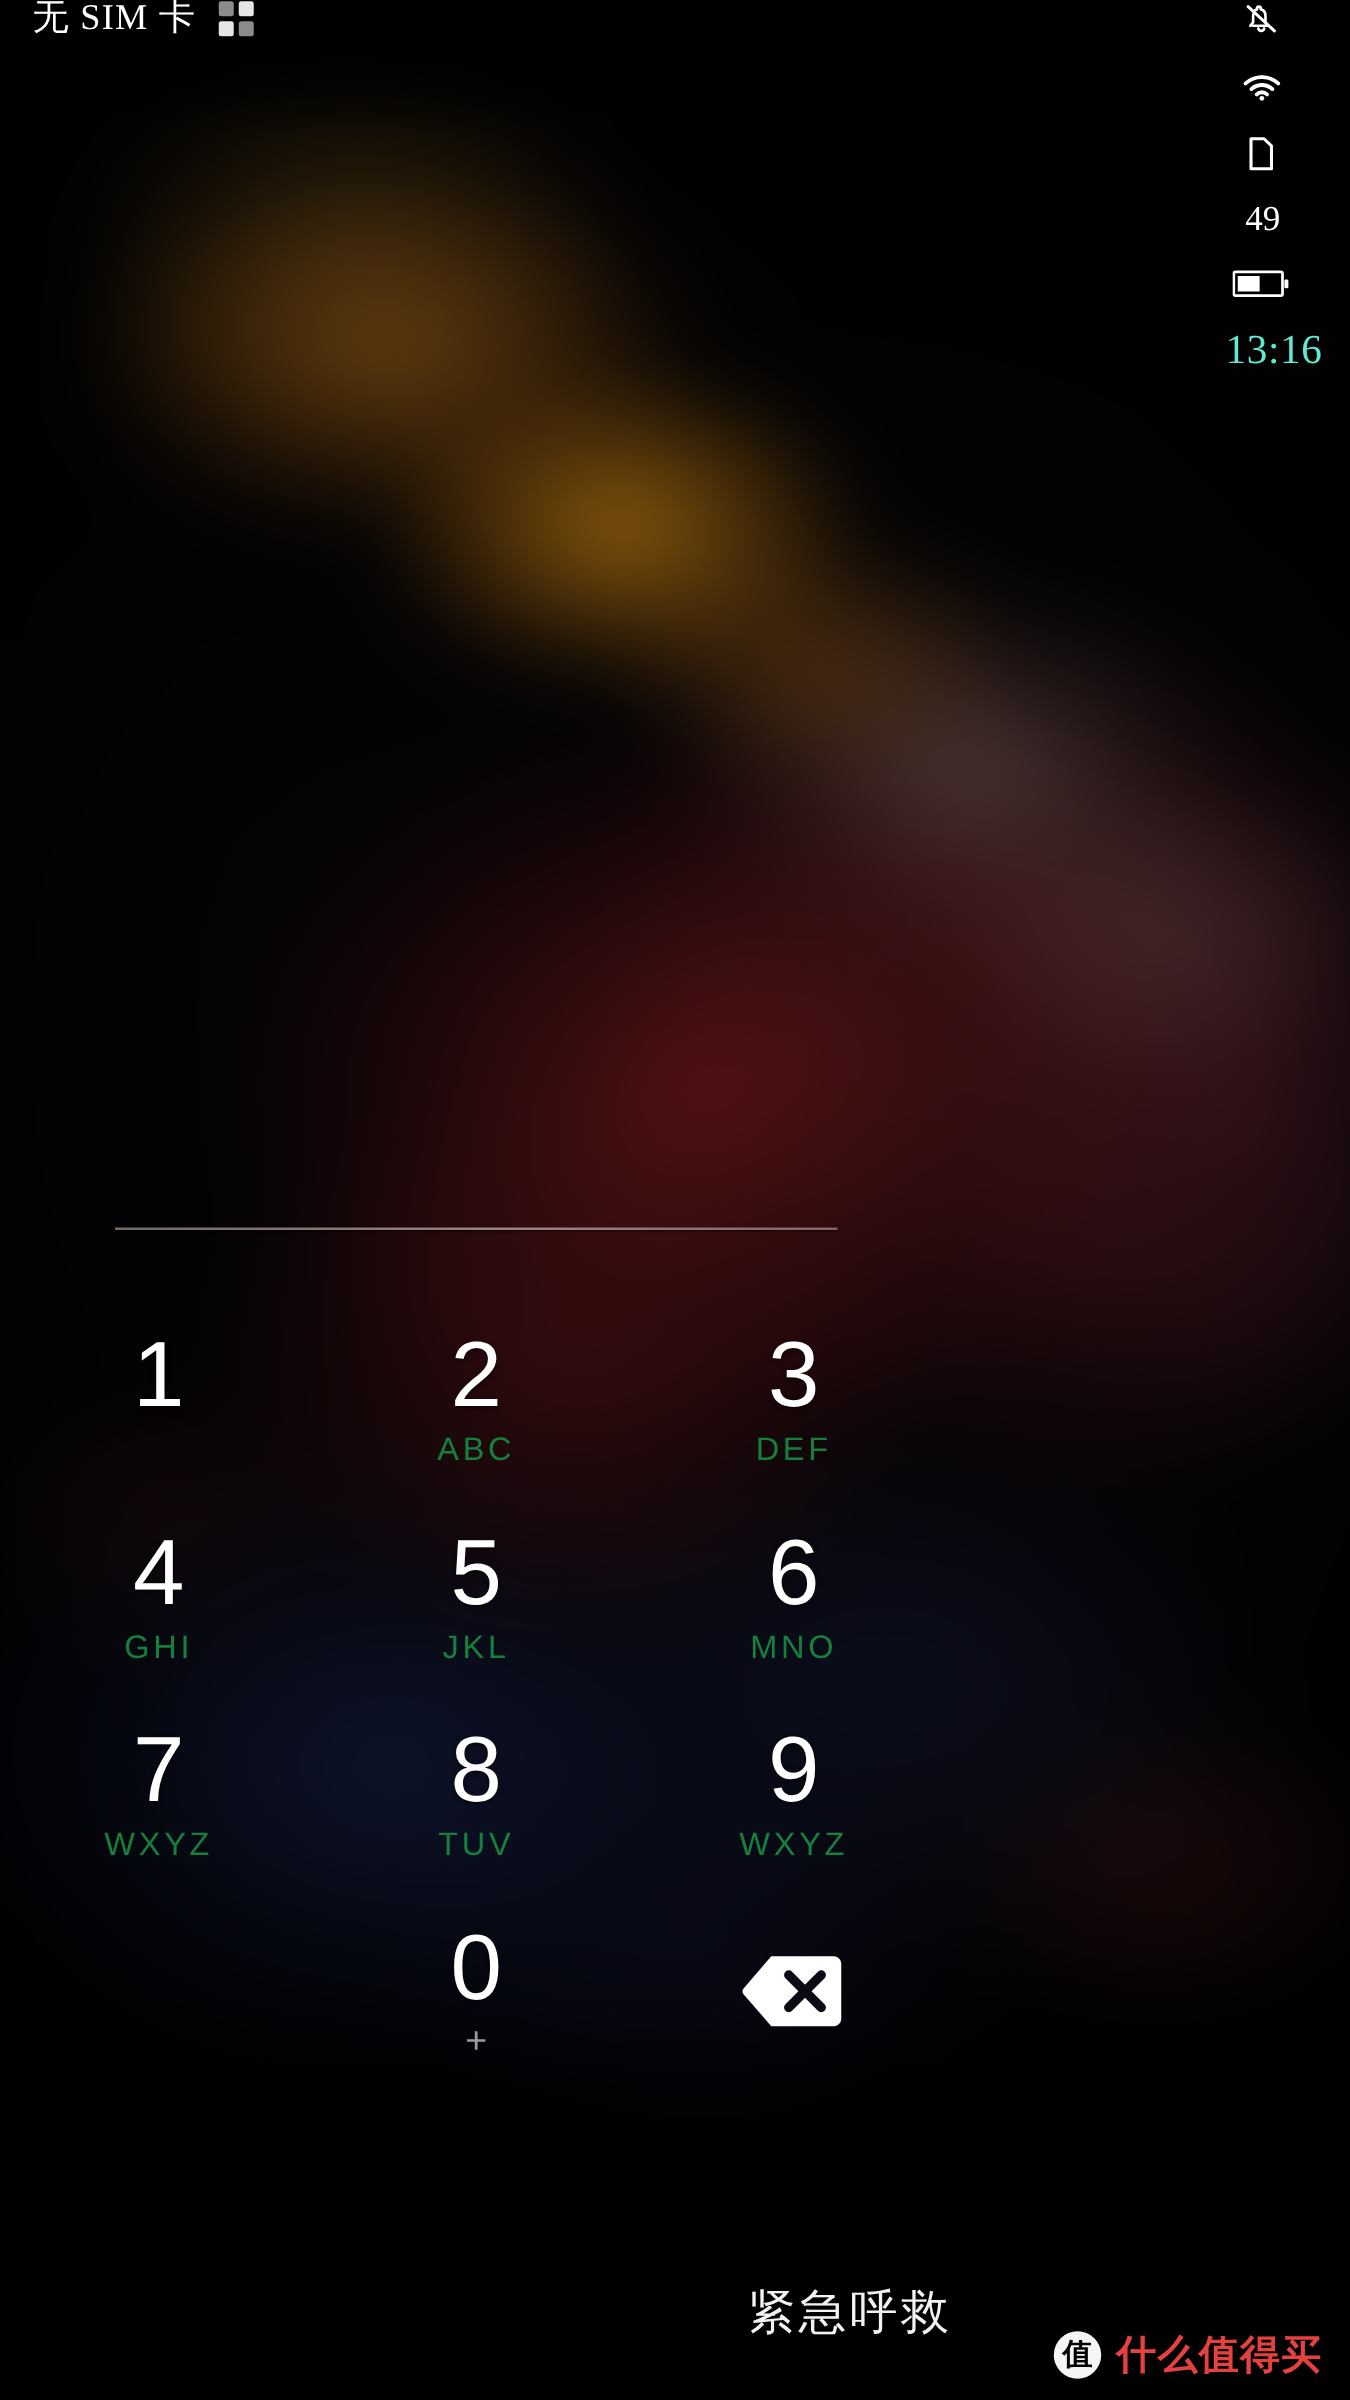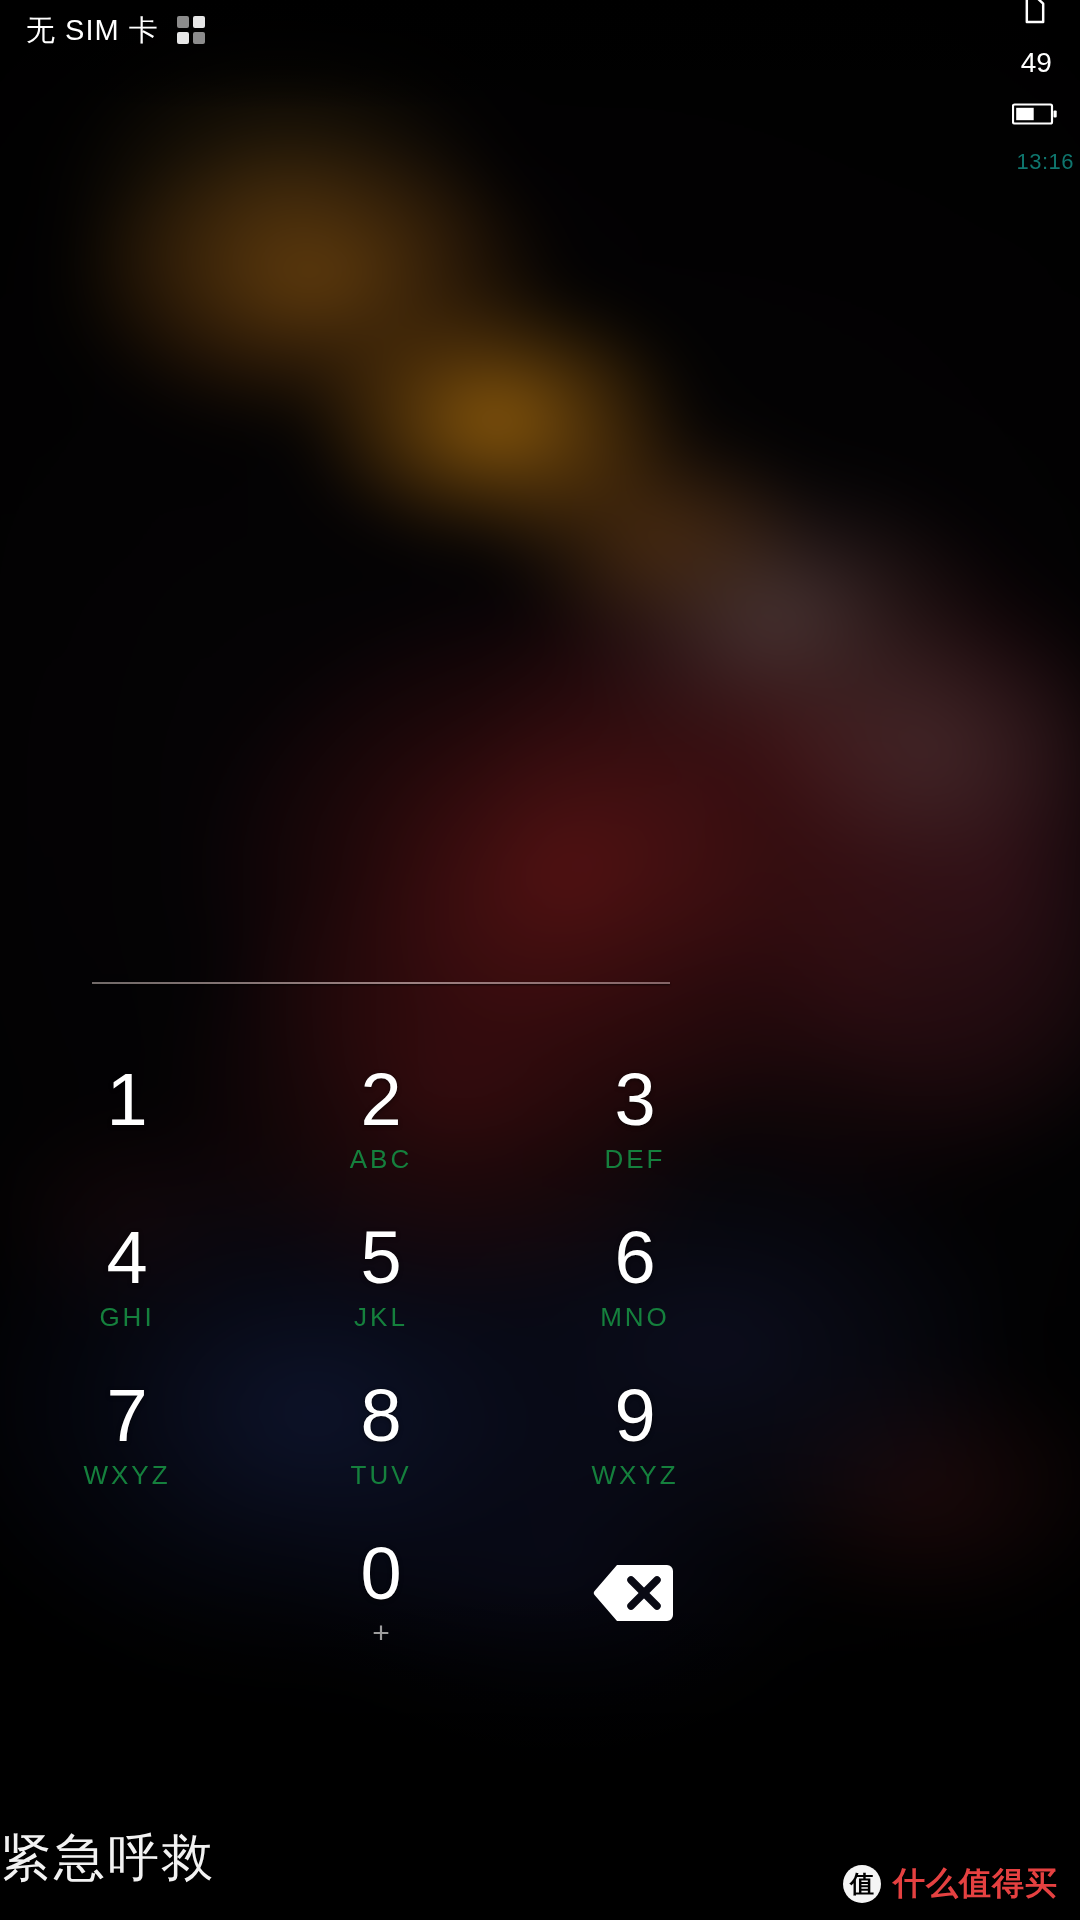--- a/index.html
+++ b/index.html
@@ -69,26 +69,27 @@
     background: linear-gradient(to bottom, rgba(0,0,0,0.95) 0%, rgba(0,0,0,0.55) 60%, rgba(0,0,0,0) 100%);
     pointer-events: none;
   }
 
   
   #status-bar {
     position: absolute;
     top: 0; left: 0; right: 0;
     height: 60px;
     display: flex;
-    align-items: center;
+    align-items: flex-start;
     justify-content: space-between;
-    padding: 0 6px 0 26px;
+    padding: 0 22px 0 26px;
     box-sizing: border-box;
     color: #ffffff;
     z-index: 20;
+    font-family: Liberation Serif, serif;
   }
   .sb-left {
     display: flex;
     align-items: center;
     gap: 18px;
   }
   .sb-carrier {
     font-size: 29px;
     letter-spacing: 1px;
     color: #fff;
@@ -100,22 +101,22 @@
     gap: 24px;
     flex-direction: column;
   }
   .sb-battery-num {
     font-size: 28px;
     color: #fff;
     line-height: 1;
     margin-right: -2px;
   }
   .sb-clock {
-    font-size: 22px;
-    color: #0f766e;
+    font-size: 33px;
+    color: #5eead4;
     line-height: 1;
     letter-spacing: 0.5px;
     margin-left: 20px;
   }
 
   
   .icon-splitgrid {
     width: 28px; height: 28px;
     display: grid;
     grid-template-columns: 12px 12px;
@@ -222,22 +223,22 @@
     width: 110px;
     height: 80px;
   }
 
   
   #emergency-call {
     position: absolute;
     top: 1824px;
     left: 0;
     width: 762px;
-    text-align: left;
-    font-size: 51px;
+    text-align: right;
+    font-size: 38px;
     color: #f2f2f2;
     letter-spacing: 3px;
     cursor: pointer;
   }
 
   
   #watermark {
     position: absolute;
     right: 22px;
     bottom: 14px;

